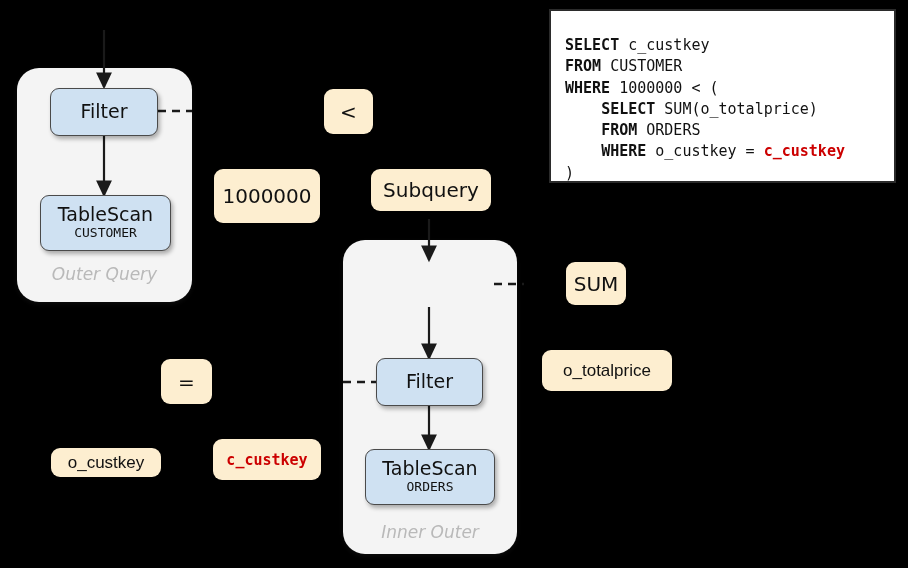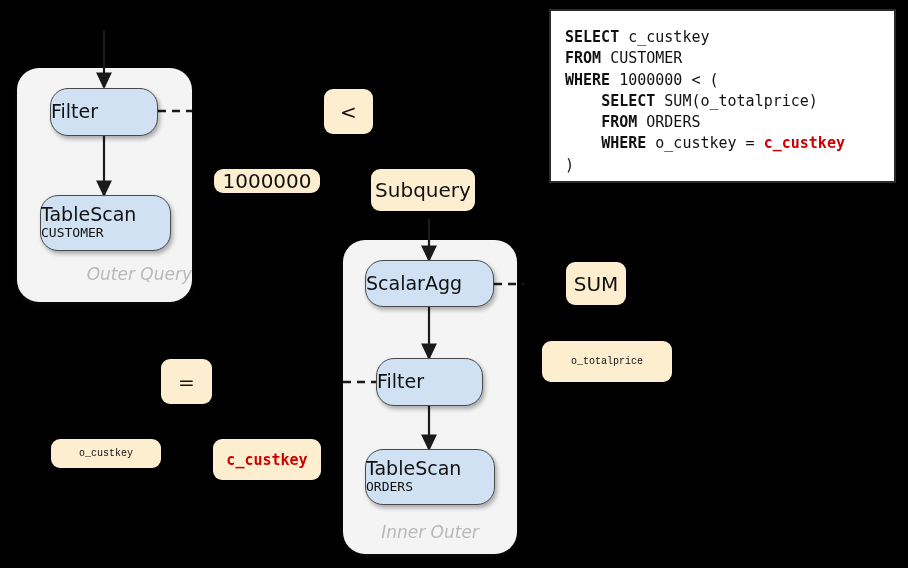--- a/index.html
+++ b/index.html
@@ -26,25 +26,25 @@
     font-size:17px;
     font-family:"DejaVu Sans","Liberation Sans",sans-serif;
     white-space:nowrap;
   }
 
   
   .op-node{
     position:absolute;
     background:#cfe1f2;
     border:1.5px solid #4a4a4a;
-    border-radius:18px;
+    border-radius:9px;
     box-sizing:border-box;
     display:flex;
     flex-direction:column;
-    align-items:flex-start;
+    align-items:center;
     justify-content:center;
     box-shadow:2px 3px 4px rgba(0,0,0,0.30);
   }
   .op-title{
     font-size:19px;
     color:#111;
     line-height:1.05;
     font-family:"DejaVu Sans","Liberation Sans",sans-serif;
     white-space:nowrap;
   }
@@ -64,52 +64,52 @@
     border:none;
     border-radius:9px;
     box-sizing:border-box;
     display:flex;
     align-items:center;
     justify-content:center;
     color:#111;
     white-space:nowrap;
   }
   .expr-sans{font-family:"DejaVu Sans","Liberation Sans",sans-serif;font-size:20px;}
-  .expr-mono{font-family:Liberation Mono, monospace;font-size:10px;}
+  .expr-mono{font-family:Liberation Sans, sans-serif;font-size:17px;margin-top:9px;}
   .expr-mono-red{font-family:"DejaVu Sans Mono","Liberation Mono",monospace;font-size:15px;font-weight:bold;color:#cc0000;}
 
   
   .edge-svg{position:absolute;left:0;top:0;width:908px;height:568px;pointer-events:none;}
 
   
   .sql-panel{
     position:absolute;
     background:#ffffff;
     border:2px solid #2b2b2b;
     box-sizing:border-box;
-    padding:16px 14px 8px 14px;
+    padding:24px 14px 8px 14px;
   }
   .sql-code{
     margin:0;
     font-family:"DejaVu Sans Mono","Liberation Mono",monospace;
     font-size:15px;
     line-height:1.42;
     color:#111;
     white-space:pre;
   }
   .kw{font-weight:bold;color:#111;}
   .hl{font-weight:bold;color:#cc0000;}
 </style>
 </head>
 <body>
 
 <div class="canvas">
 
   <div class="group-panel" style="left:17px;top:68px;width:175px;height:234px;">
-    <div class="group-label" style="top:196px;text-align:right;">Outer Query</div>
+    <div class="group-label" style="top:196px;">Outer Query</div>
   </div>
 
   <div class="group-panel" style="left:343px;top:240px;width:174px;height:314px;">
     <div class="group-label" style="top:282px;">Inner Outer</div>
   </div>
 
   <svg class="edge-svg" viewBox="0 0 908 568" xmlns="http://www.w3.org/2000/svg">
     <defs>
       <marker id="arrowhead" markerWidth="9" markerHeight="9" refX="6.6" refY="3.6" orient="auto" markerUnits="strokeWidth">
         <path d="M0,0 L0,7.2 L7.6,3.6 z" fill="#1a1a1a"></path>
@@ -135,42 +135,39 @@
 
   <div class="op-node" style="left:50px;top:88px;width:108px;height:48px;">
     <span class="op-title">Filter</span>
   </div>
 
   <div class="op-node" style="left:40px;top:195px;width:131px;height:56px;">
     <span class="op-title">TableScan</span>
     <span class="op-sub">CUSTOMER</span>
   </div>
 
-  <div class="op-node" style="left:365px;top:260px;width:129px;height:47px;">
-    <span class="op-title">ScalarAgg</span>
-  </div>
 
   <div class="op-node" style="left:376px;top:358px;width:107px;height:48px;">
     <span class="op-title">Filter</span>
   </div>
 
   <div class="op-node" style="left:365px;top:449px;width:130px;height:56px;">
     <span class="op-title">TableScan</span>
     <span class="op-sub">ORDERS</span>
   </div>
 
   <div class="expr-node expr-sans" style="left:324px;top:89px;width:49px;height:45px;">
     <span>&lt;</span>
   </div>
 
-  <div class="expr-node expr-sans" style="left:214px;top:169px;width:106px;height:24px;">
+  <div class="expr-node expr-sans" style="left:214px;top:169px;width:106px;height:54px;">
     <span>1000000</span>
   </div>
 
-  <div class="expr-node expr-sans" style="left:371px;top:169px;width:104px;height:42px;">
+  <div class="expr-node expr-sans" style="left:371px;top:169px;width:120px;height:42px;">
     <span>Subquery</span>
   </div>
 
   <div class="expr-node expr-sans" style="left:566px;top:262px;width:60px;height:43px;">
     <span>SUM</span>
   </div>
 
   <div class="expr-node expr-mono" style="left:542px;top:341px;width:130px;height:41px;">
     <span>o_totalprice</span>
   </div>

